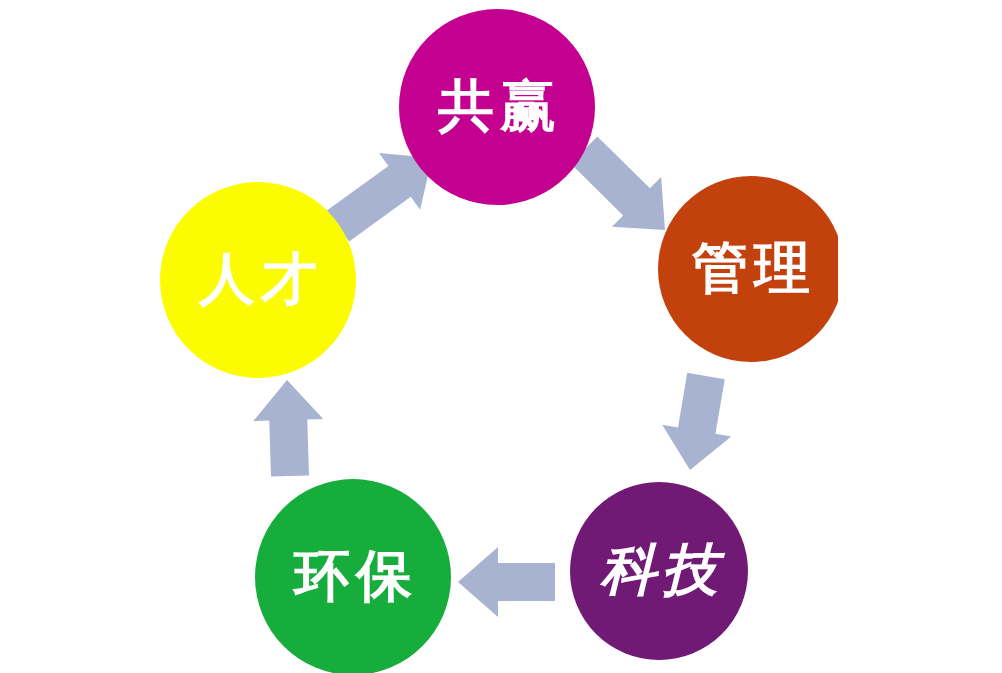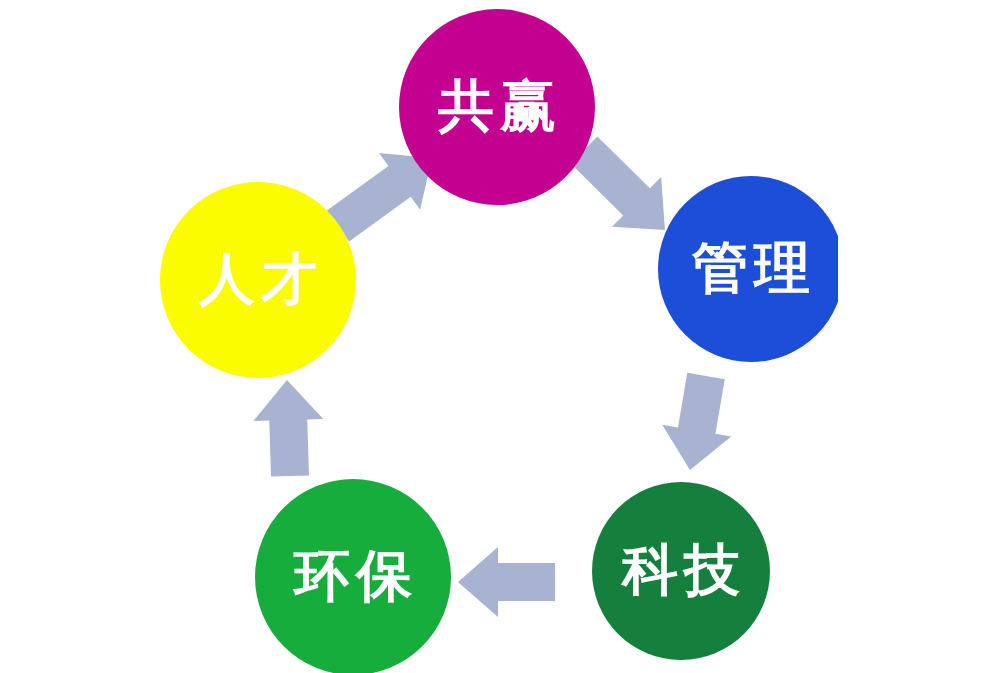--- a/index.html
+++ b/index.html
@@ -51,25 +51,25 @@
       <polygon points="0,-19 73.84638773364748,-19 73.84638773364748,-35 113.84638773364748,0 73.84638773364748,35 73.84638773364748,19 0,19" fill="#a7b3d0" transform="translate(584,150) rotate(44.64413016937812)"></polygon>
       <polygon points="0,-19 55.351979528481735,-19 55.351979528481735,-35 95.35197952848173,0 55.351979528481735,35 55.351979528481735,19 0,19" fill="#a7b3d0" transform="translate(706,376) rotate(99.65989307844234)"></polygon>
       <polygon points="0,-19 57,-19 57,-35 97,0 57,35 57,19 0,19" fill="#a7b3d0" transform="translate(555,582) rotate(180)"></polygon>
       <polygon points="0,-19 56.04686356149273,-19 56.04686356149273,-35 96.04686356149273,0 56.04686356149273,35 56.04686356149273,19 0,19" fill="#a7b3d0" transform="translate(290,476) rotate(-91.78991060824606)"></polygon>
     </svg>
 
   <div class="node" style="left: 399px; top: 9px; width: 196px; height: 196px; background: rgb(195, 0, 143);">
     <span class="node-label">共赢</span>
   </div>
 
-  <div class="node" style="left: 658px; top: 176px; width: 186px; height: 186px; background: #1d4ed8;">
+  <div class="node" style="left: 658px; top: 176px; width: 186px; height: 186px; background: #c2410c;">
     <span class="node-label">管理</span>
   </div>
 
-  <div class="node" style="left: 592px; top: 482px; width: 178px; height: 178px; background: #15803d;">
+  <div class="node" style="left: 570px; top: 482px; width: 178px; height: 178px; background: #701a75; font-style: italic;">
     <span class="node-label">科技</span>
   </div>
 
   <div class="node" style="left: 255px; top: 479px; width: 196px; height: 196px; background: rgb(22, 173, 60);">
     <span class="node-label">环保</span>
   </div>
 
   <div class="node" style="left: 160px; top: 182px; width: 196px; height: 196px; background: rgb(252, 252, 0); font-family: Liberation Mono, monospace;">
     <span class="node-label">人才</span>
   </div>

